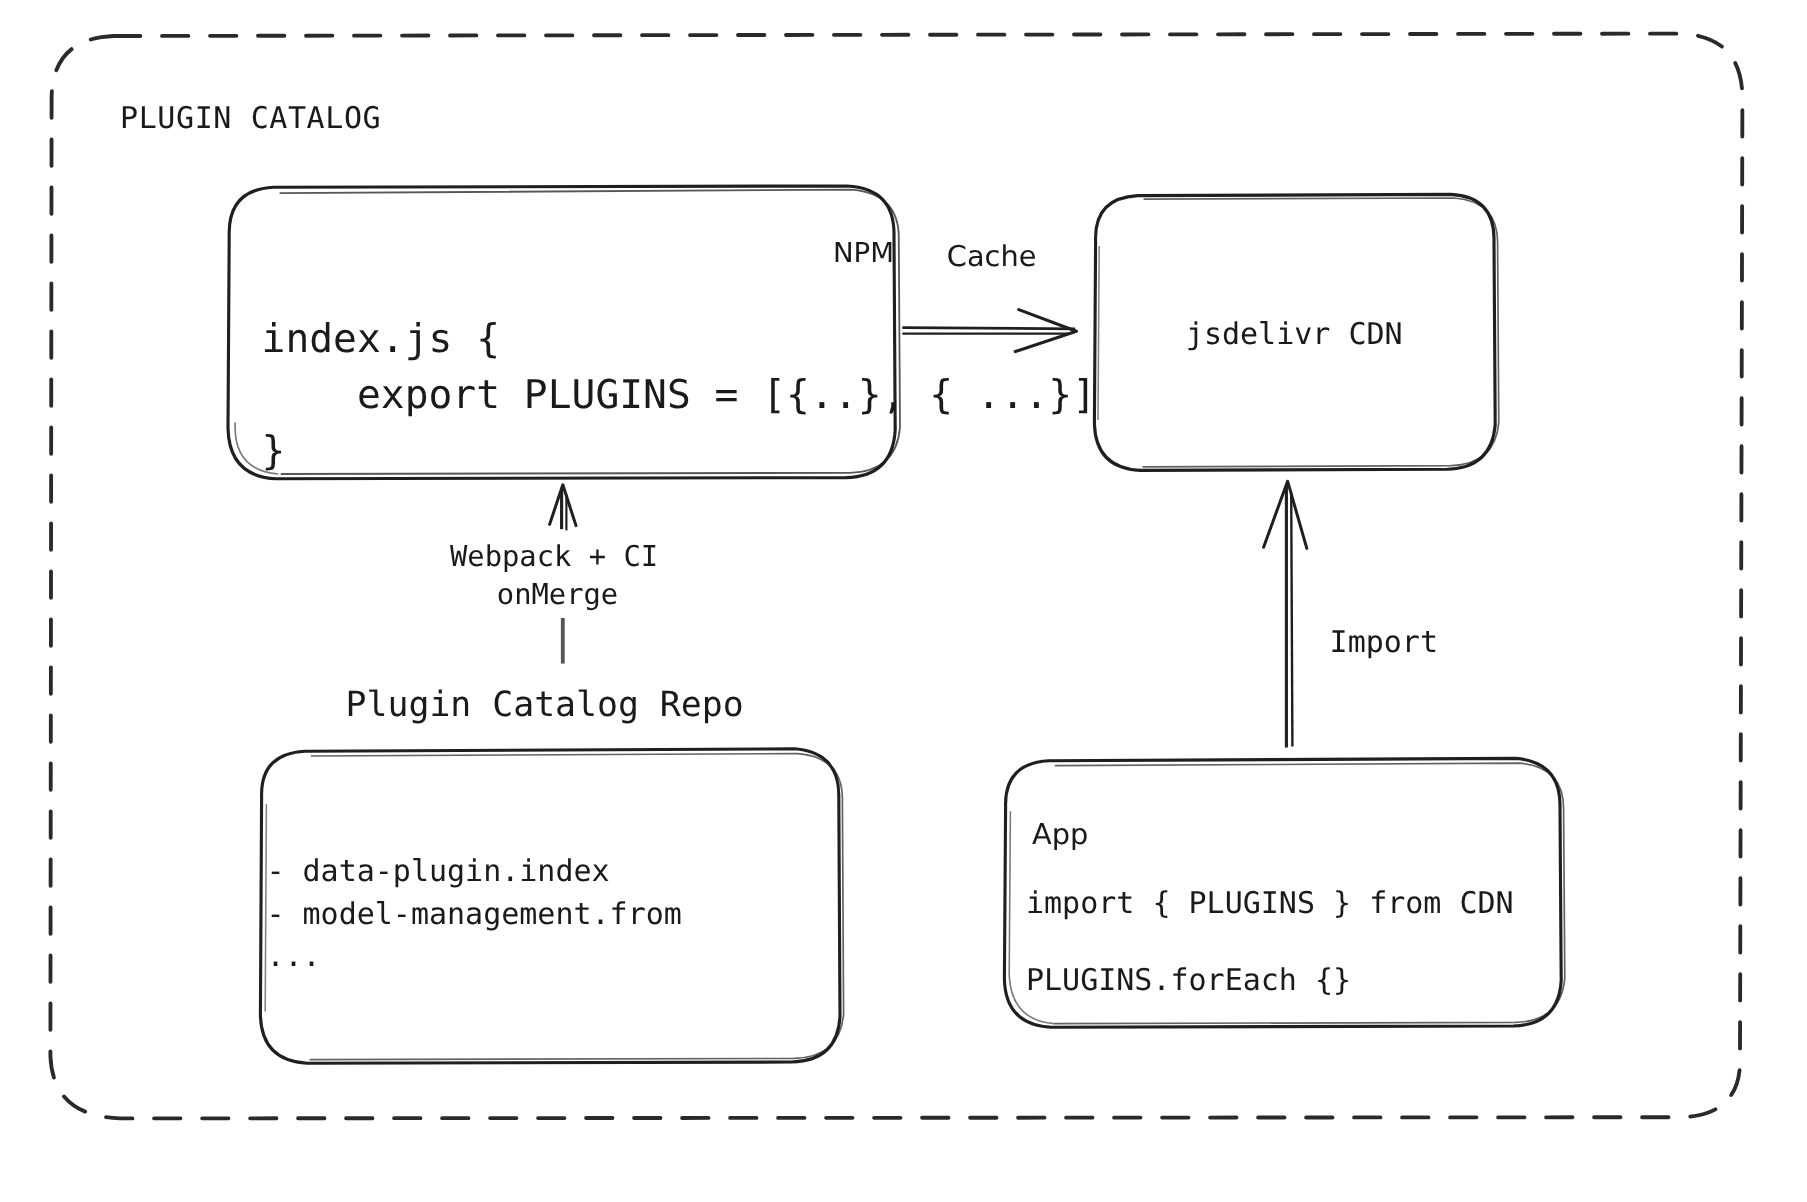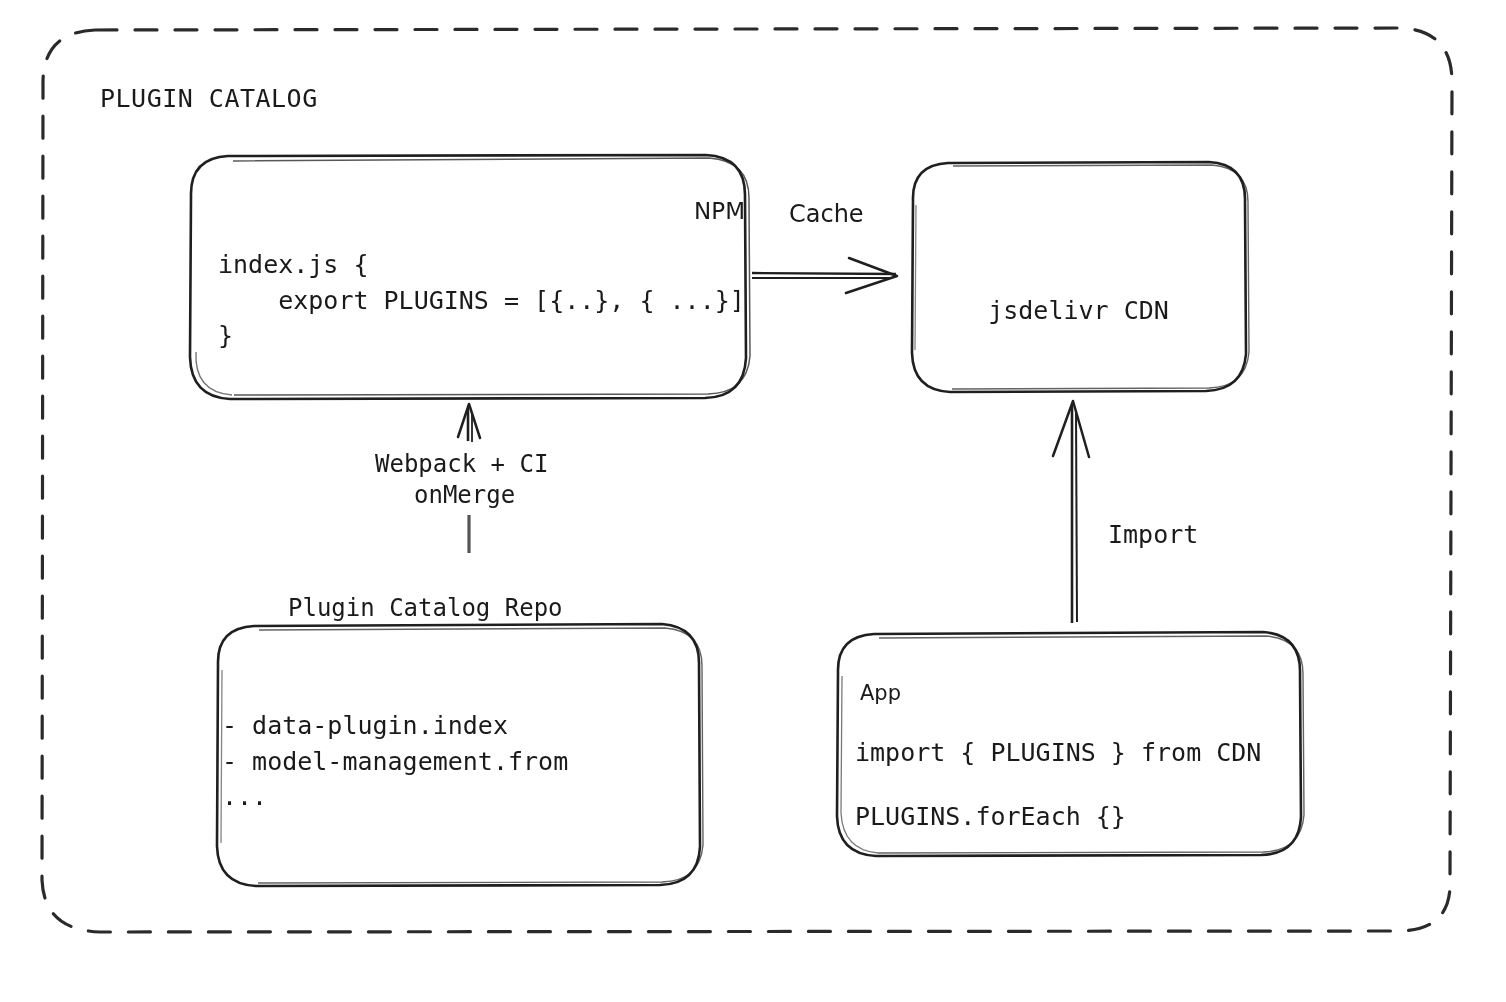--- a/index.html
+++ b/index.html
@@ -57,33 +57,32 @@
   
   #npm-title {
     left: 190px;
     top: 196px;
     width: 555px;
     text-align: right;
     font-size: 23px;
   }
   #npm-code {
     left: 218px;
-    top: 247px;
-    font-size: 25px;
+    top: 259px;
+    font-size: 33px;
     line-height: 1.42;
   }
 
   
   #cdn-title {
     left: 912px;
     top: 262px;
     width: 333px;
     text-align: center;
     font-size: 25px;
-    margin-top: 32px;
   }
 
   
   #cache-label {
     left: 789px;
     top: 198px;
     font-size: 24px;
   }
 
   
@@ -94,22 +93,22 @@
   }
   #webpack-l2 {
     left: 414px;
     top: 479px;
     font-size: 24px;
   }
 
   
   #repo-caption {
     left: 288px;
-    top: 592px;
-    font-size: 24px;
+    top: 568px;
+    font-size: 29px;
   }
 
   
   #repo-code {
     left: 222px;
     top: 708px;
     font-size: 25px;
     line-height: 1.42;
   }
 
@@ -117,21 +116,21 @@
   #import-label {
     left: 1108px;
     top: 518px;
     font-size: 25px;
   }
 
   
   #app-title {
     left: 860px;
     top: 679px;
-    font-size: 21px;
+    font-size: 24px;
   }
   #app-line1 {
     left: 855px;
     top: 736px;
     font-size: 25px;
   }
   #app-line2 {
     left: 855px;
     top: 800px;
     font-size: 25px;

